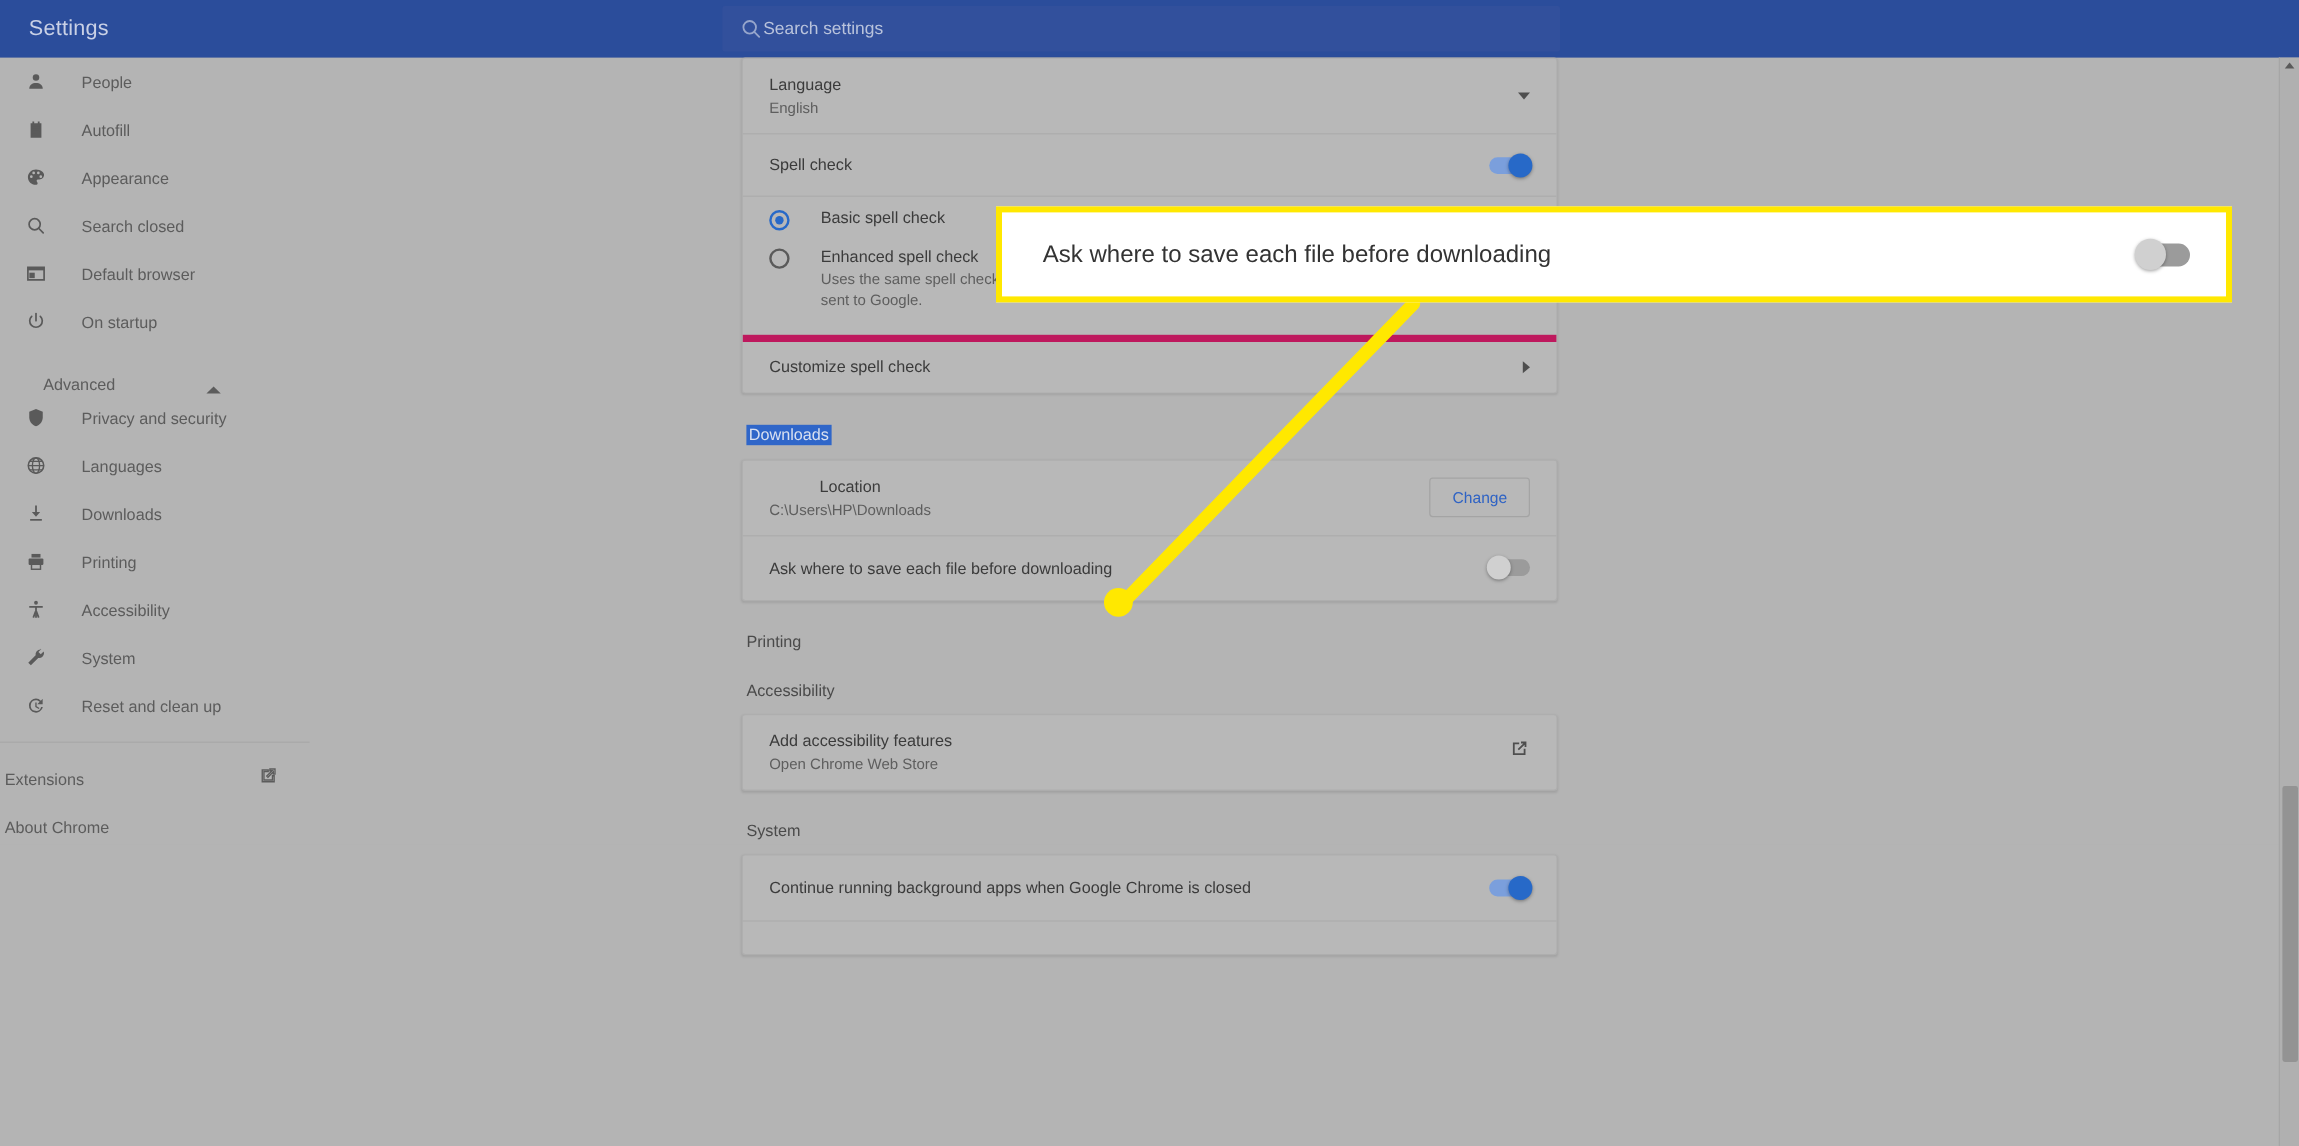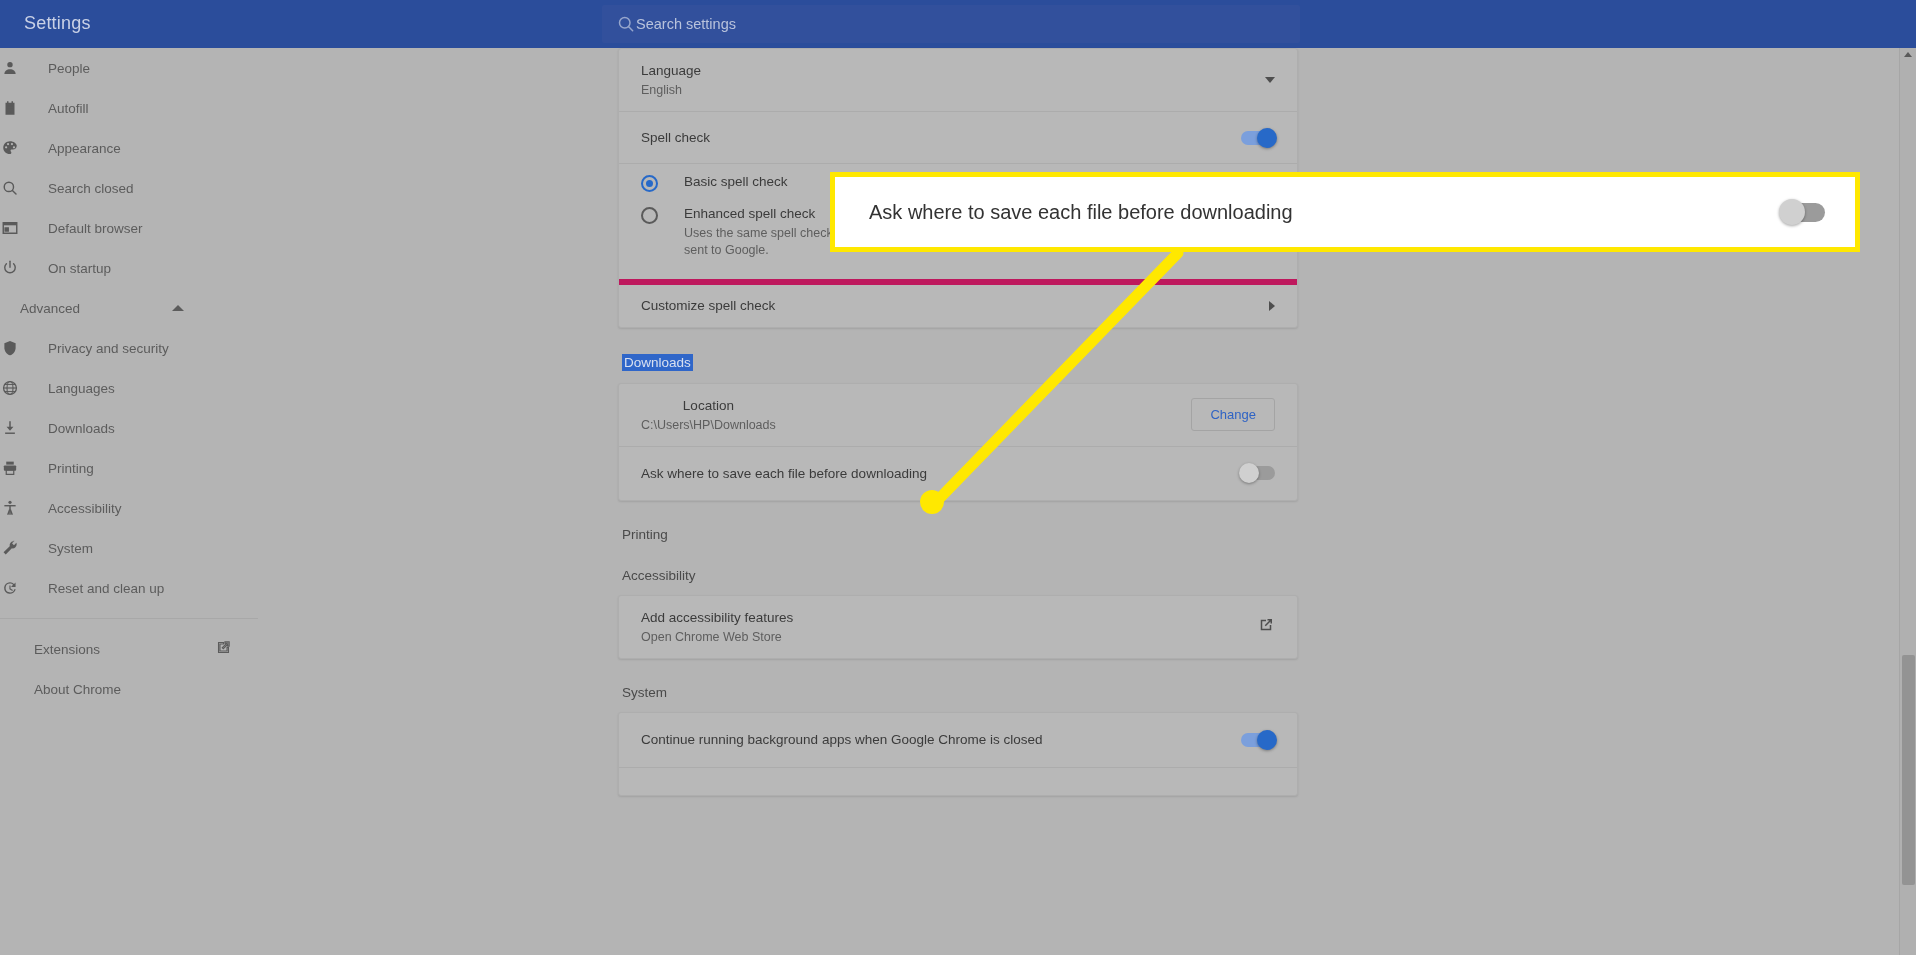--- a/index.html
+++ b/index.html
@@ -42,48 +42,49 @@
   }
 
   
   .sidebar {
     position: absolute; left: 0; top: 48px;
     width: 262px; height: 907px;
   }
   .nav-item {
     position: relative; height: 40px;
     display: flex; align-items: center;
+    padding-left: 20px;
     cursor: default;
   }
   .nav-item .ico {
     width: 20px; height: 20px; flex: 0 0 20px;
     display: flex; align-items: center; justify-content: center;
   }
   .nav-item .ico svg { width: 18px; height: 18px; fill: #5a5a5a; }
   .nav-item .lbl {
     margin-left: 28px; font-size: 13.5px; color: #5c5c5c;
   }
   .nav-section {
-    height: 40px; display: flex; align-items: center;
-    padding-left: 20px; justify-content: space-between; padding-right: 78px;
+    height: 40px; display: flex; align-items: flex-end;
+    padding-left: 36px; justify-content: space-between; padding-right: 78px;
   }
   .nav-section .lbl { font-size: 13.5px; color: #5c5c5c; }
   .caret-up {
     width: 0; height: 0;
     border-left: 6px solid transparent;
     border-right: 6px solid transparent;
     border-bottom: 6px solid #5c5c5c;
   }
   .sidebar-sep {
     margin: 10px 0 10px 0;
     height: 1px; width: 258px; background: #a8a8a8;
   }
   .flat-item {
     height: 40px; display: flex; align-items: center;
-    padding-left: 34px; padding-right: 30px; justify-content: space-between;
+    padding-left: 4px; padding-right: 30px; justify-content: space-between;
   }
   .flat-item .lbl { font-size: 13.5px; color: #5c5c5c; }
   .flat-item .ext-ico svg { width: 17px; height: 17px; fill: none; stroke: #5c5c5c; stroke-width: 1.6; }
 
   
   .content {
     position: absolute; left: 618px; top: 48px;
     width: 680px;
   }
   .card {

